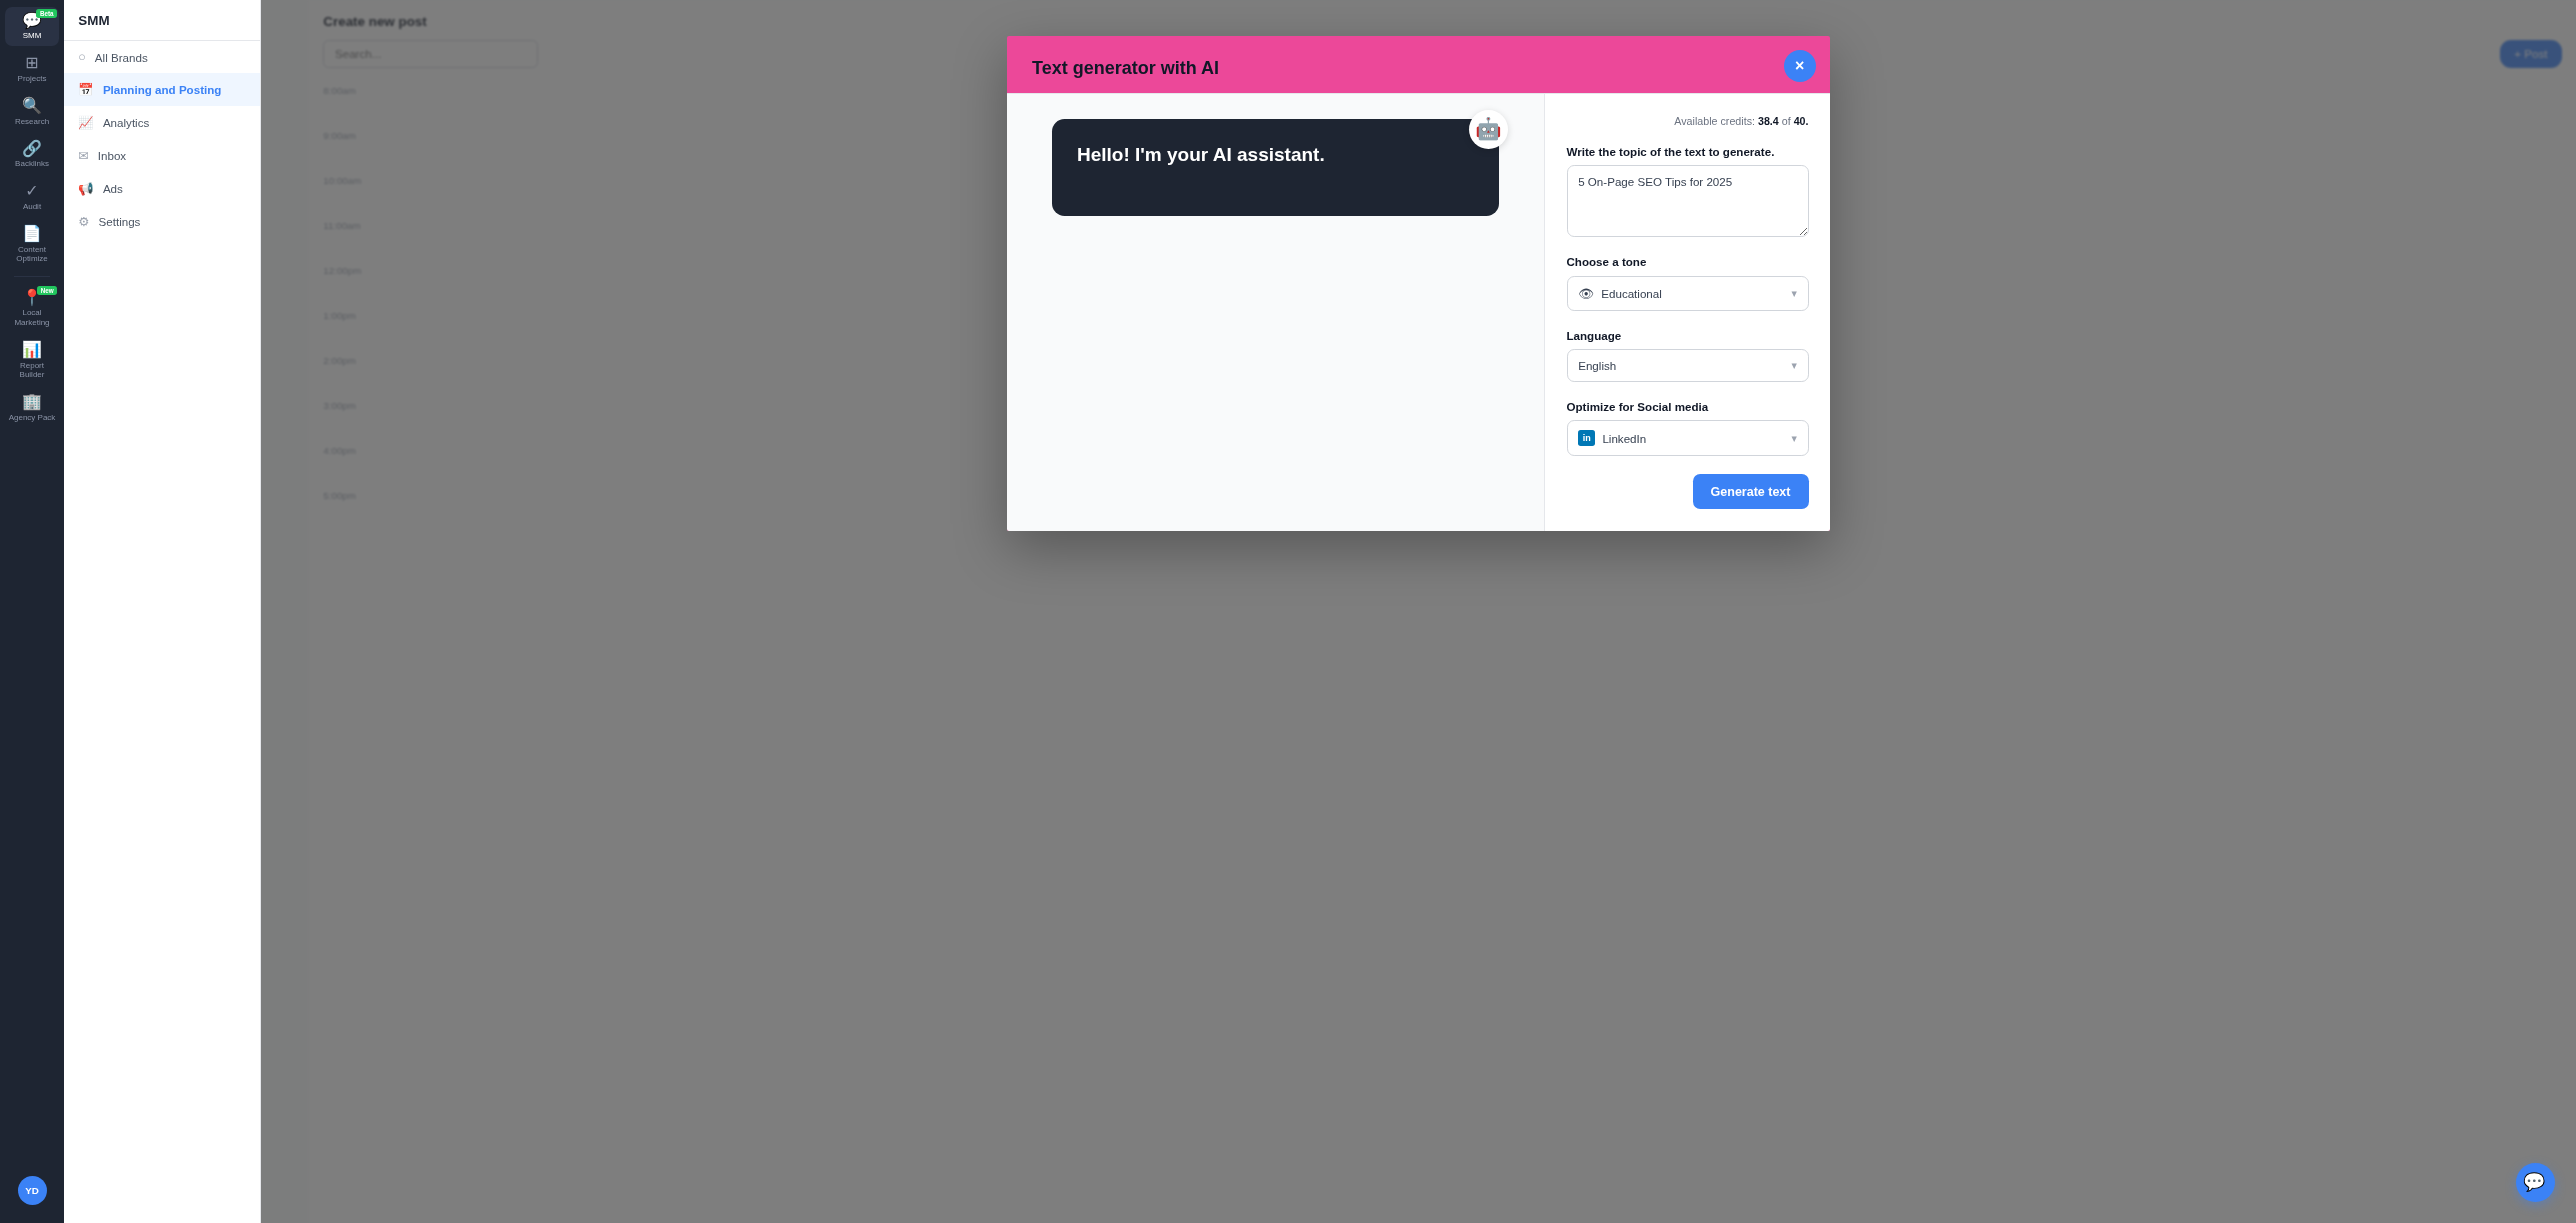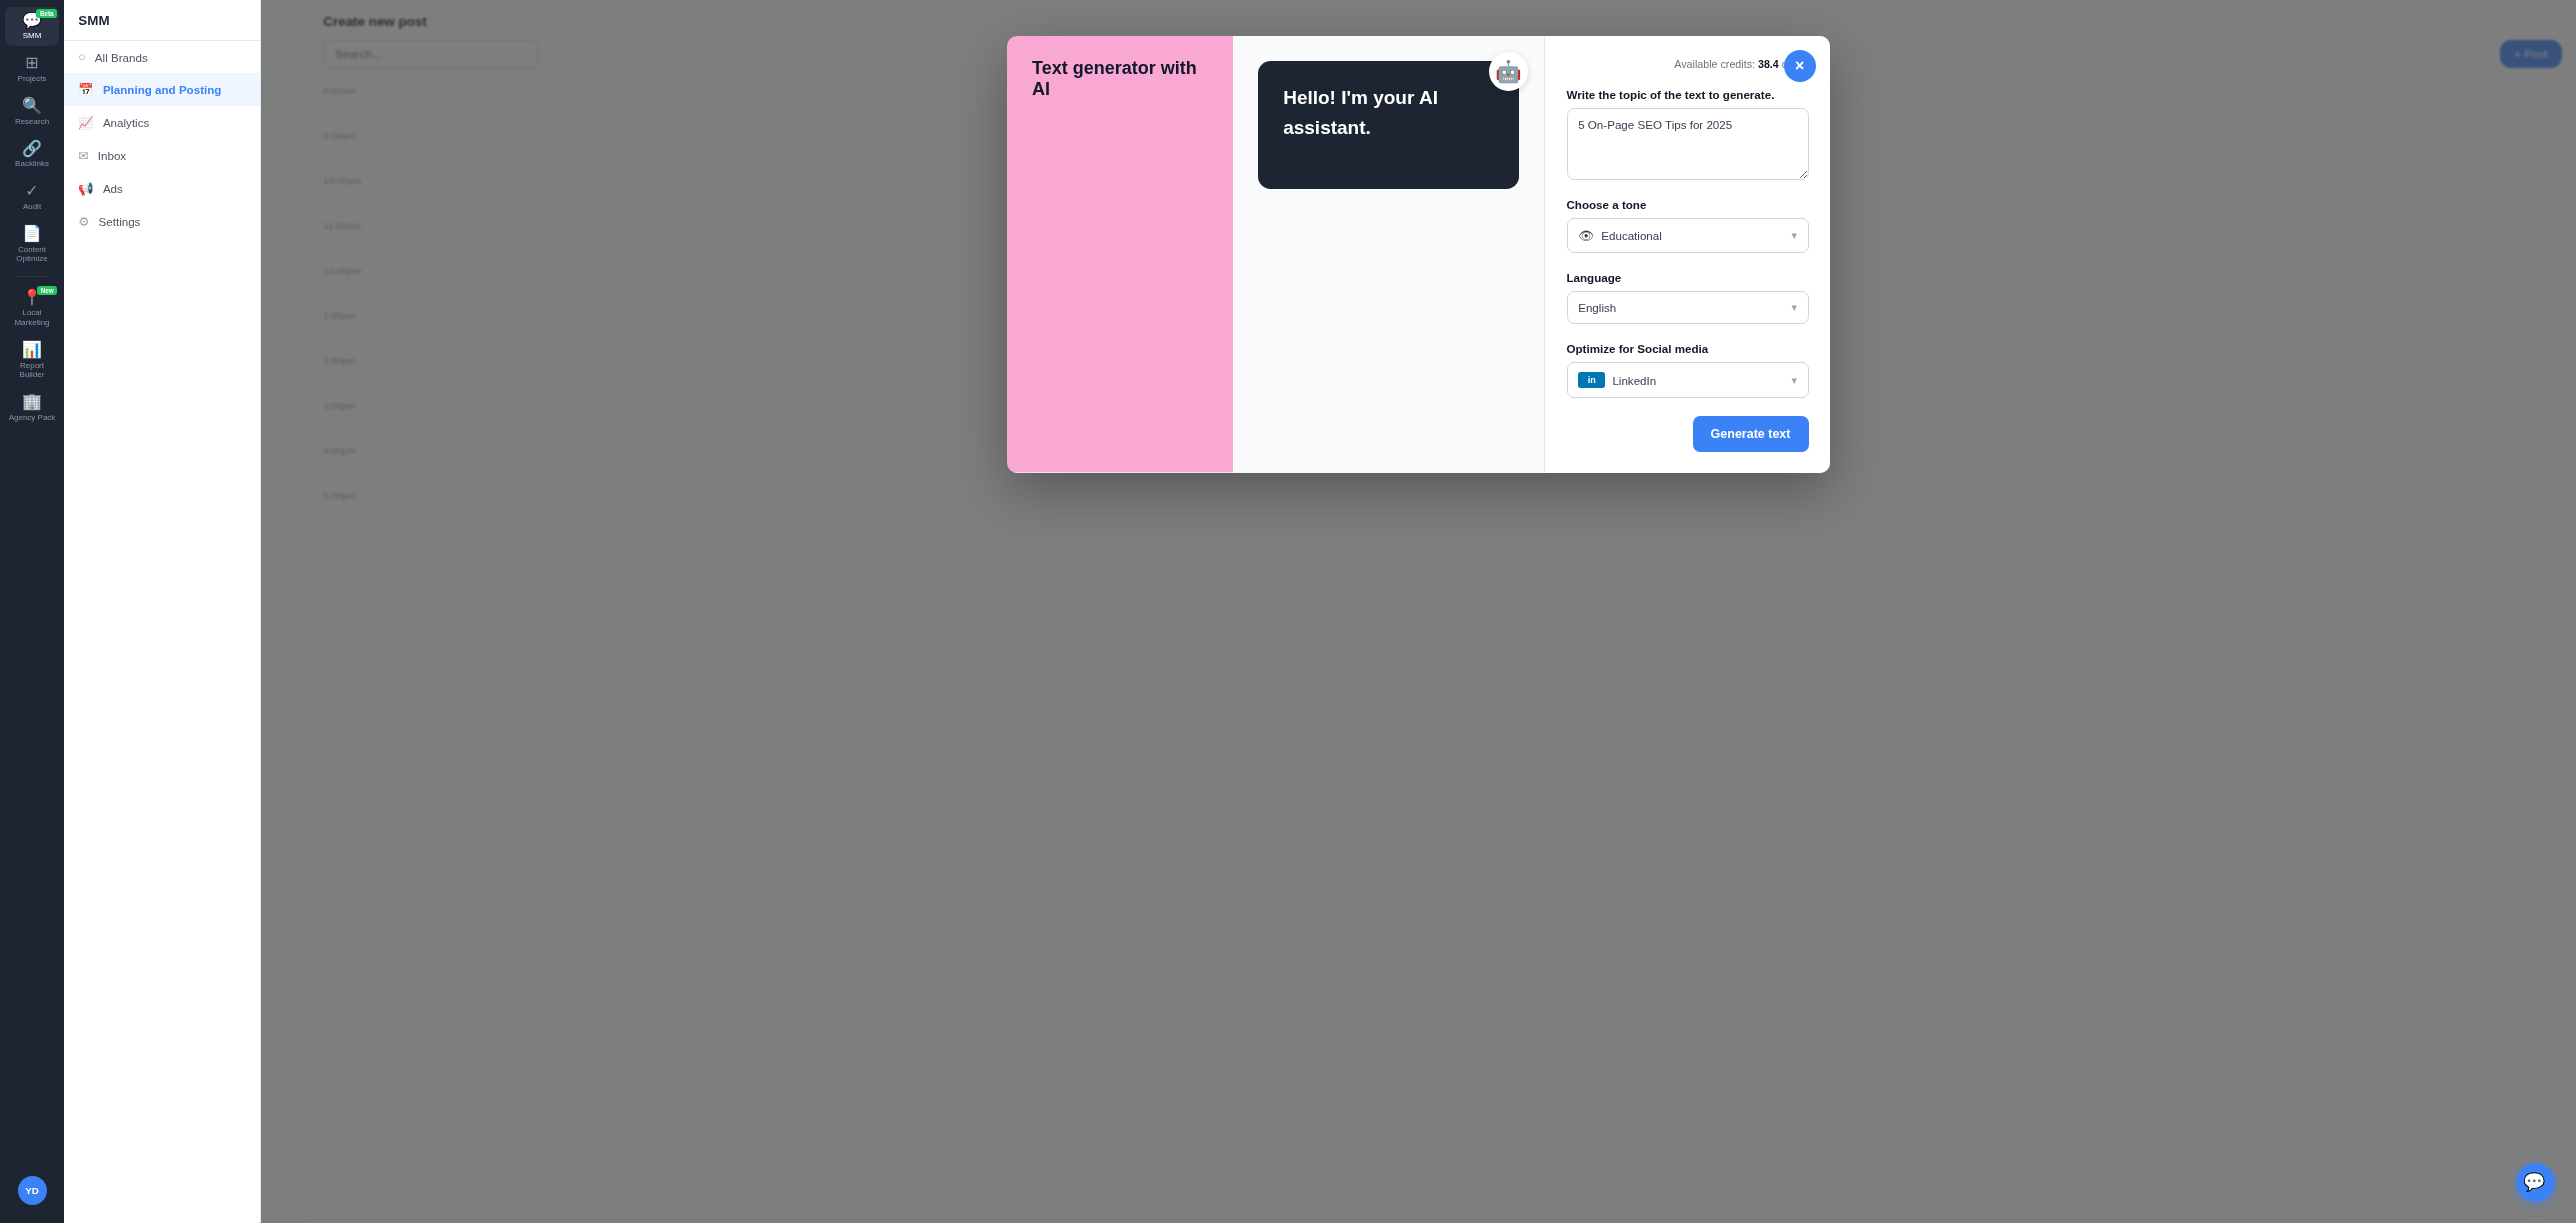--- a/index.html
+++ b/index.html
@@ -107,25 +107,26 @@
       background: rgba(0,0,0,0.5);
       z-index: 100;
       display: flex;
       align-items: flex-start;
       justify-content: center;
       padding-top: 36px;
     }
 
     
     .modal {
-      background: #f9a8d4;
-      border-radius: 10px;
+      background: #ec4899;
+      border-radius: 2px;
       width: 823px;
       max-width: 95vw;
       display: flex;
+      flex-direction: column;
       overflow: hidden;
       position: relative;
       box-shadow: 0 18px 54px rgba(0,0,0,0.3);
     }
     .modal-title-bar {
       padding: 21.5px 25px 14.3px;
       font-size: 18px;
       font-weight: 700;
       color: #111827;
       border-bottom: 0.9px solid #e5e7eb;
@@ -423,21 +424,21 @@
                 <span>English</span>
               </div>
               <span class="chevron">▾</span>
             </div>
           </div>
 
           <div class="form-group">
             <label class="form-label">Optimize for Social media</label>
             <div class="form-select-wrap">
               <div class="select-inner">
-                <span class="select-icon" style="background:#0077b5;color:#fff;font-size:9px;font-weight:700;width:27px;height:16px;border-radius:2.7px;display:inline-flex;align-items:center;justify-content:center;">in</span>
+                <span class="select-icon" style="background:#0077b5;color:#fff;font-size:9px;font-weight:700;width:17px;height:16px;border-radius:2.7px;display:inline-flex;align-items:center;justify-content:center;">in</span>
                 <span>LinkedIn</span>
               </div>
               <span class="chevron">▾</span>
             </div>
           </div>
 
           <button class="generate-btn">Generate text</button>
         </div>
       </div>
     </div>

